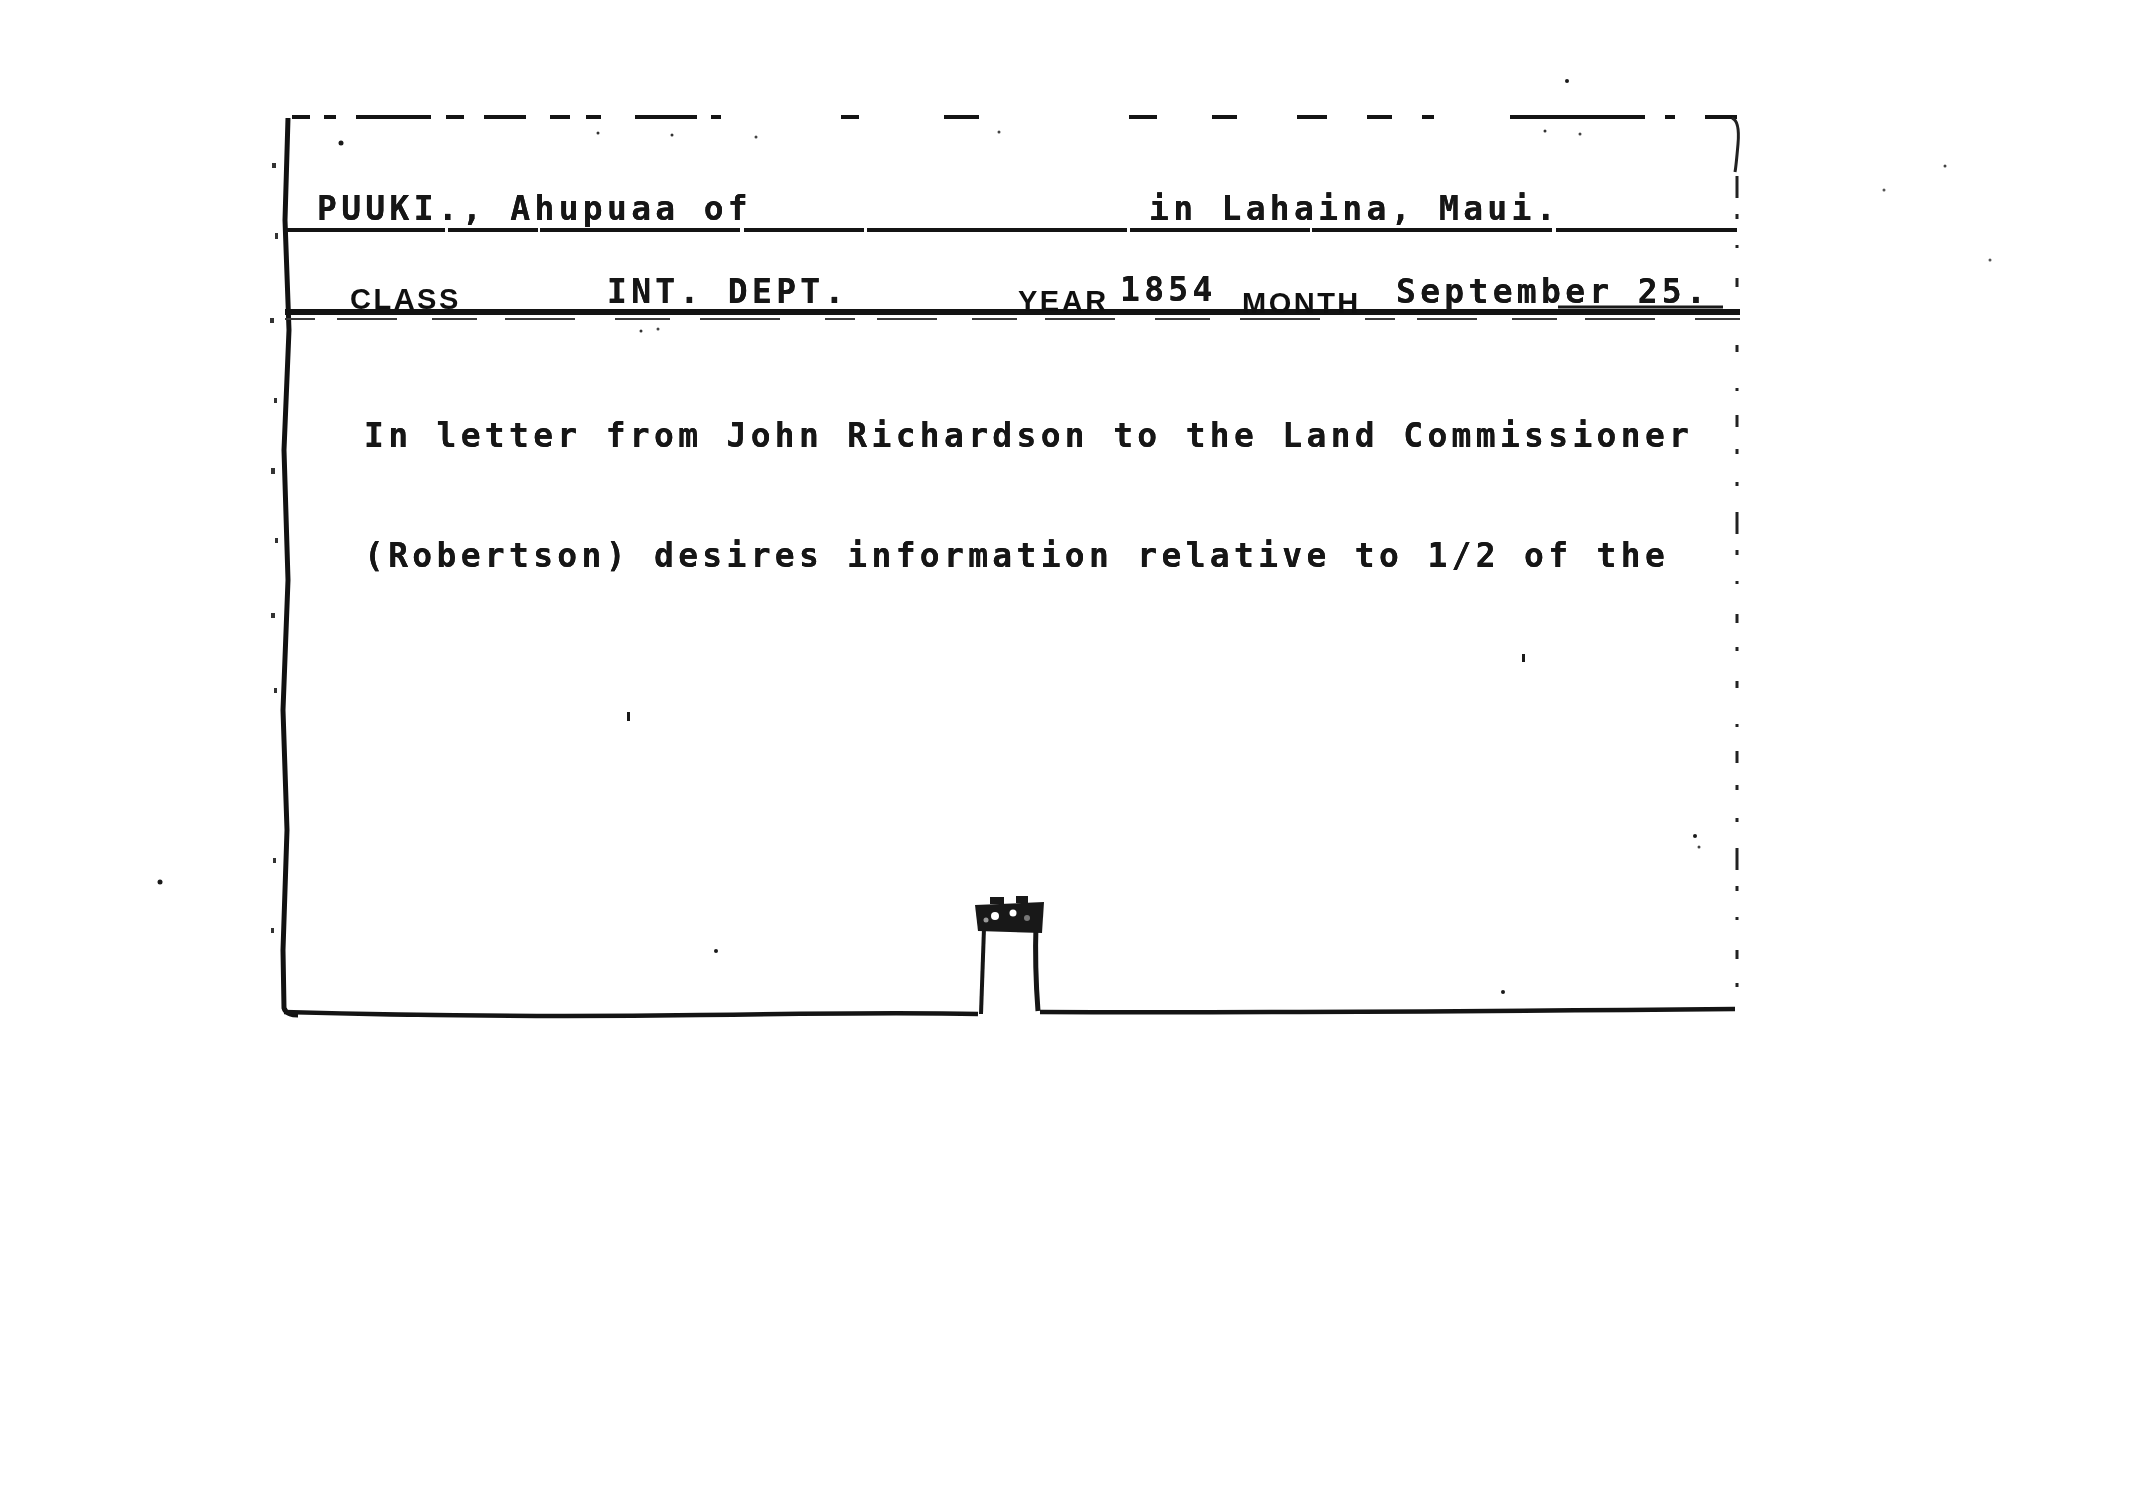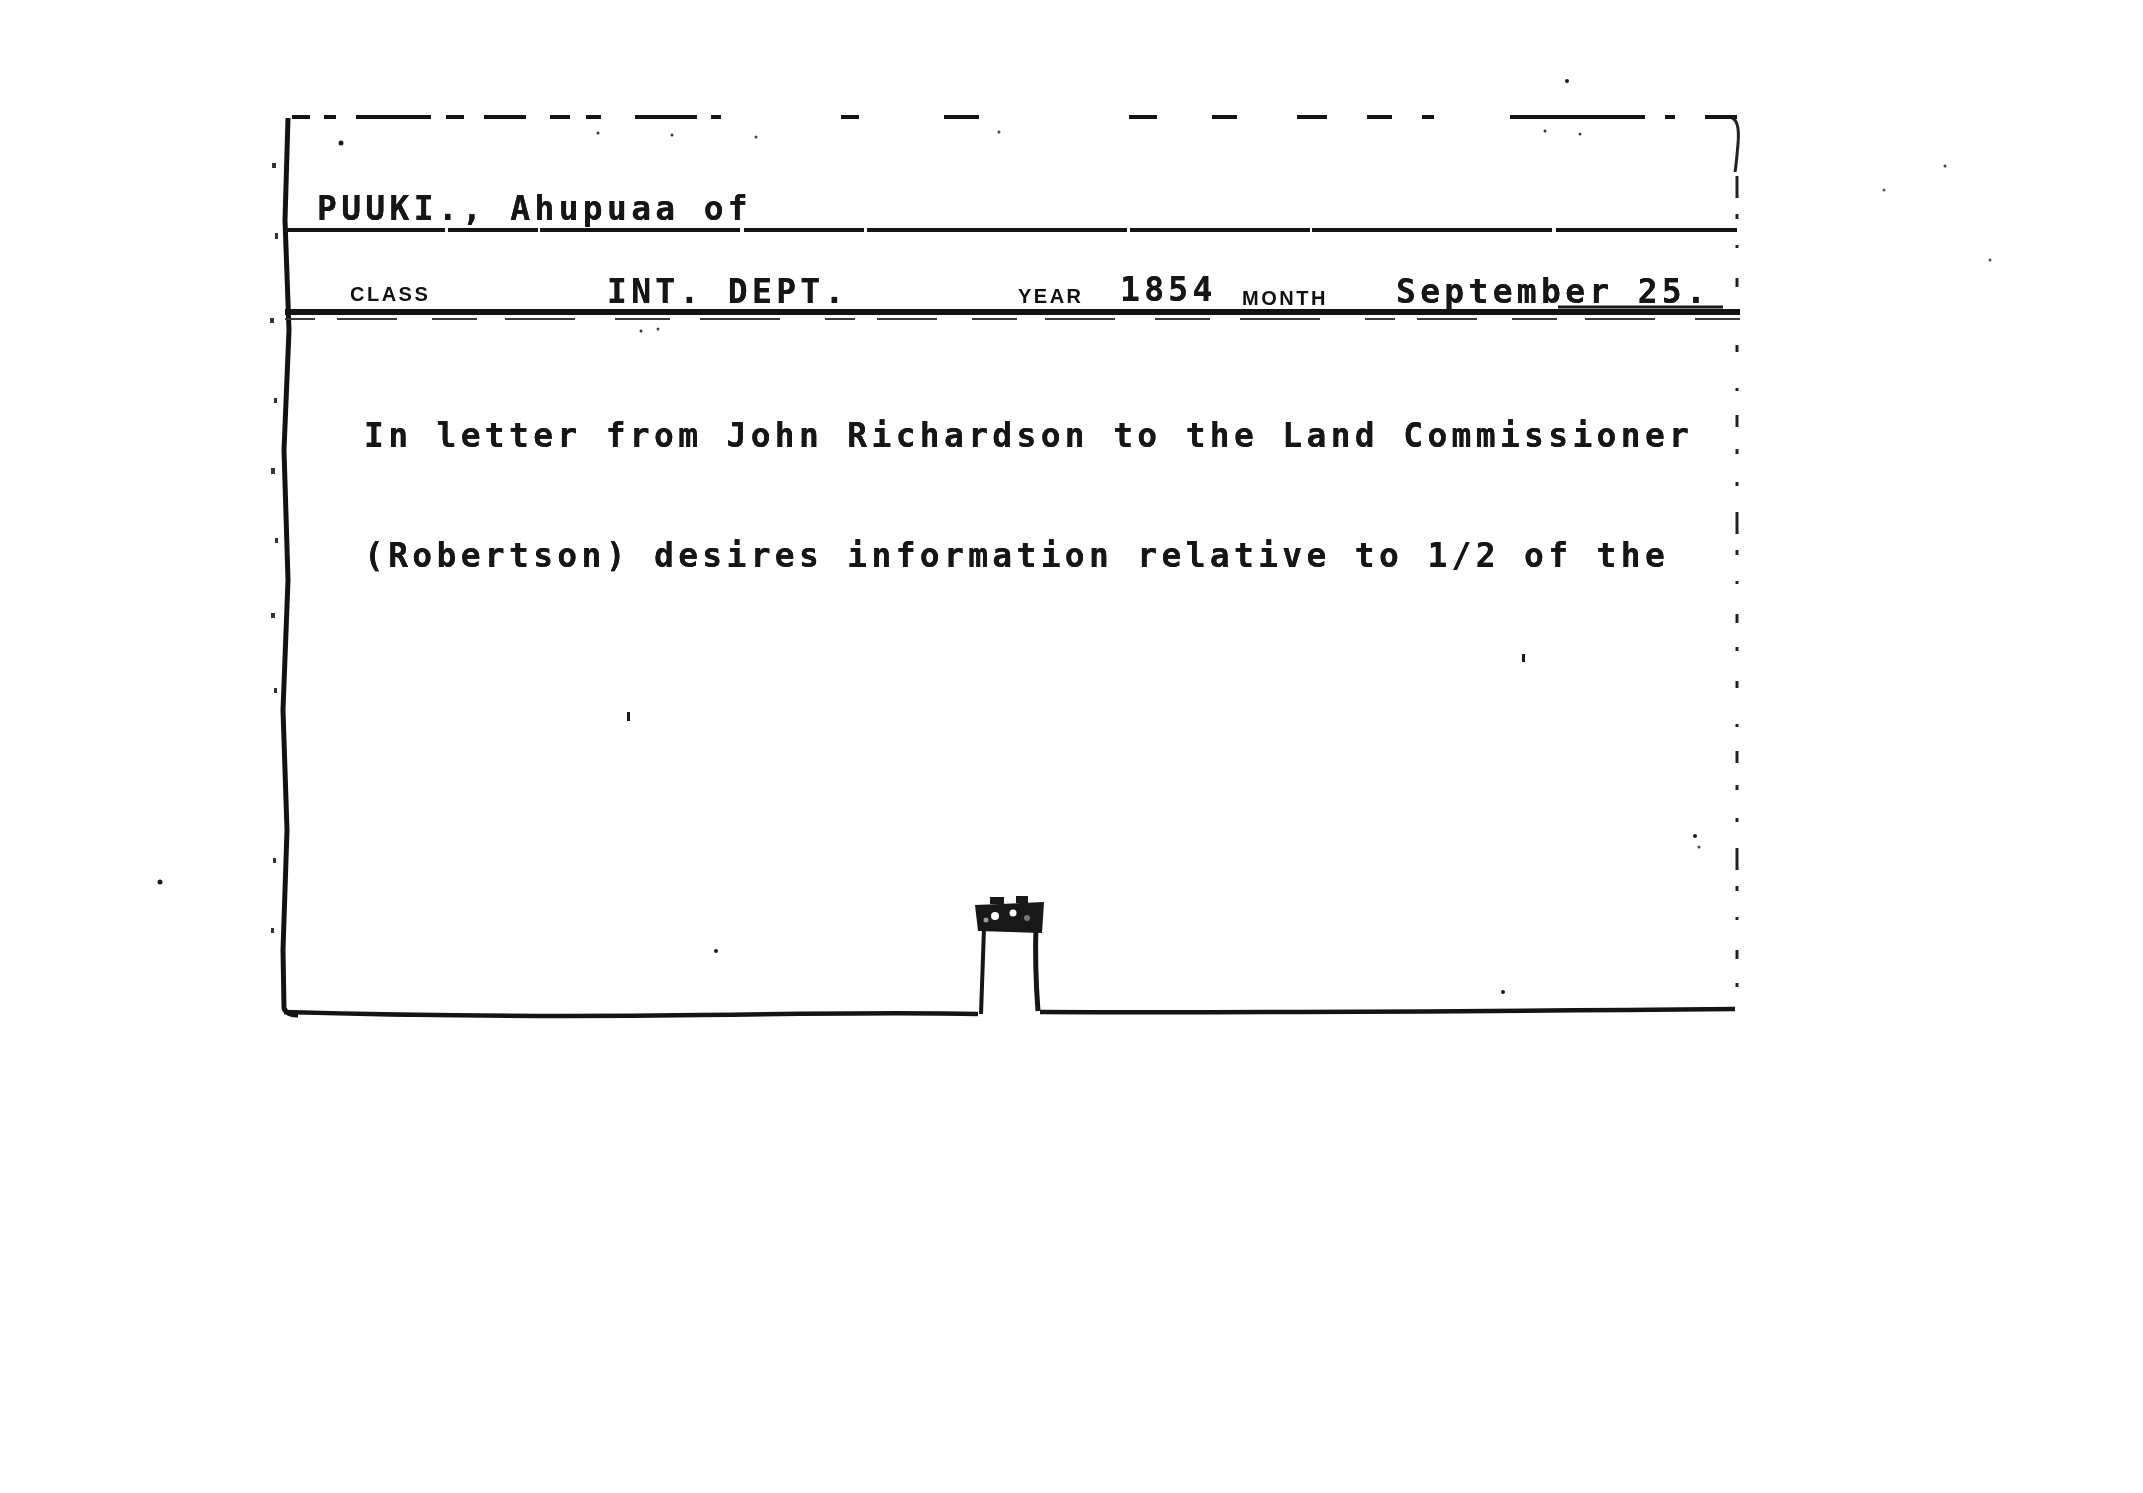--- a/index.html
+++ b/index.html
@@ -19,21 +19,21 @@
     font-size:33px;
     letter-spacing:4.3px;
     white-space:pre;
     color:#161616;
     text-shadow:0 0 0.5px #161616;
   }
   .lbl{
     position:absolute;
     font-family:"Liberation Sans","DejaVu Sans",sans-serif;
     font-weight:bold;
-    font-size:20px;
+    font-size:29px;
     letter-spacing:2.5px;
     white-space:pre;
     color:#101010;
   }
   .body-text{
     position:absolute;
     left:320px;top:336px;
     line-height:40px;
     margin-left:44px;
   }
@@ -108,20 +108,21 @@
       <rect x="363" y="1223" width="5" height="2" fill="#555"></rect>
       <circle cx="433" cy="1363" r="2" fill="#666"></circle>
       <circle cx="1567" cy="81" r="2"></circle>
       <circle cx="1945" cy="166" r="1.5" fill="#444"></circle>
       <circle cx="1884" cy="190" r="1.5" fill="#555"></circle>
       <circle cx="1990" cy="260" r="1.5" fill="#555"></circle>
     </g>
   </svg>
 
   <div class="tw" style="left:317px;top:189px;">PUUKI., Ahupuaa of</div>
+  <div class="tw" style="left:1149px;top:189px;">in Lahaina, Maui.</div>
 
   <div class="lbl" style="left:350px;top:283px;">CLASS</div>
   <div class="tw" style="left:607px;top:272px;text-align:center;">INT. DEPT.</div>
   <div class="lbl" style="left:1018px;top:285px;">YEAR</div>
   <div class="tw" style="left:1120px;top:270px;">1854</div>
   <div class="lbl" style="left:1242px;top:287px;">MONTH</div>
   <div class="tw" style="left:1396px;top:272px;">September 25.</div>
 
   <div class="tw body-text">
     <div>In letter from John Richardson to the Land Commissioner</div>

